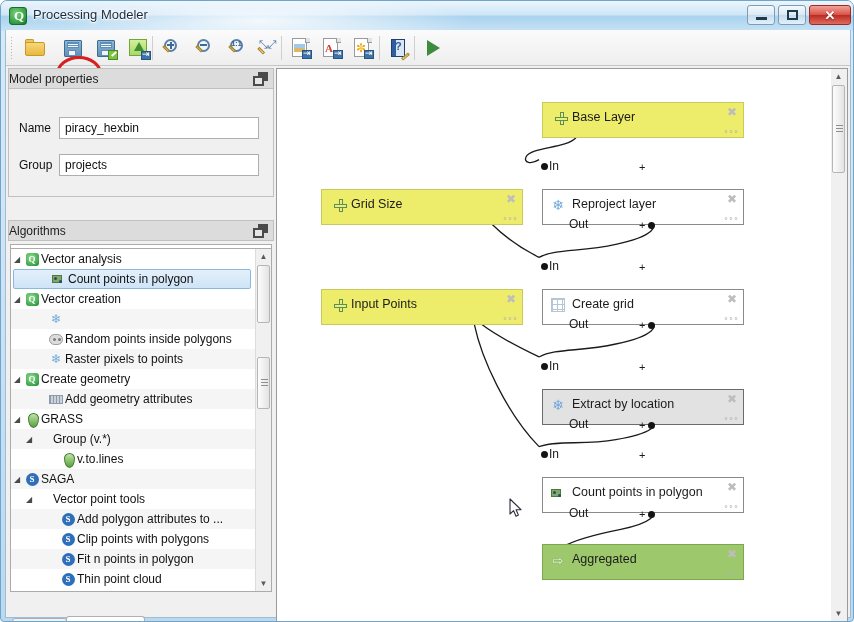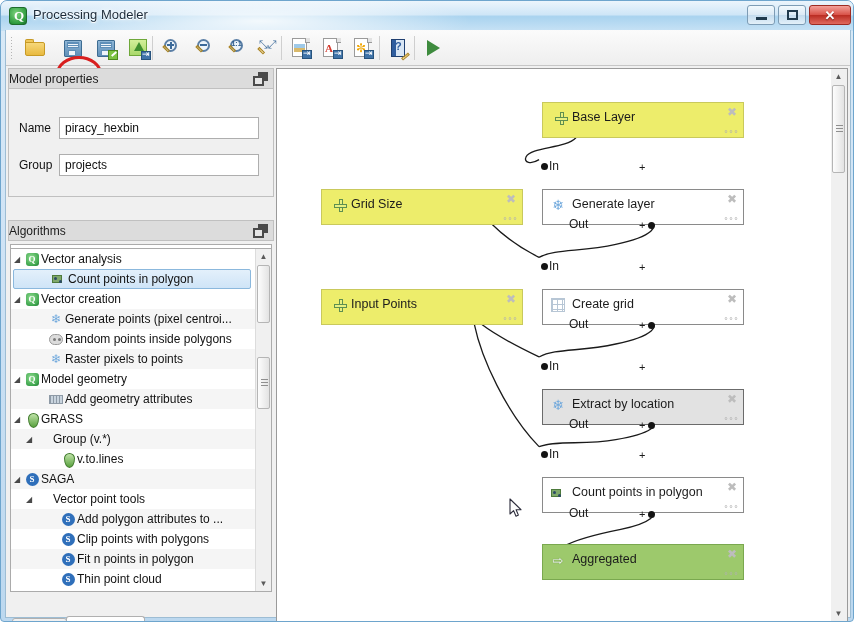--- a/index.html
+++ b/index.html
@@ -516,21 +516,20 @@
                 </span>
                 <span>Vector creation</span>
               </div>
               <div class="tree-row alt" style="margin-left: 0px; width: 246px;">
                 <span class="tw"></span>
                 <span class="tw"></span>
                 <span class="tw"></span>
                 <span class="tree-ic">
                   <span class="gear-ic">❄</span>
                 </span>
-                <span>Generate points (pixel centroi...</span>
               </div>
               <div class="tree-row" style="margin-left: 0px; width: 246px;">
                 <span class="tw"></span>
                 <span class="tw"></span>
                 <span class="tw"></span>
                 <span class="tree-ic">
                   <span class="rnd-ic"></span>
                 </span>
                 <span>Random points inside polygons</span>
               </div>
@@ -541,21 +540,21 @@
                 <span class="tree-ic">
                   <span class="gear-ic">❄</span>
                 </span>
                 <span>Raster pixels to points</span>
               </div>
               <div class="tree-row" style="margin-left: 0px; width: 246px;">
                 <span class="tw">◢</span>
                 <span class="tree-ic">
                   <span class="qgis-ic">Q</span>
                 </span>
-                <span>Model geometry</span>
+                <span>Create geometry</span>
               </div>
               <div class="tree-row alt" style="margin-left: 0px; width: 246px;">
                 <span class="tw"></span>
                 <span class="tw"></span>
                 <span class="tw"></span>
                 <span class="tree-ic">
                   <span class="geom-ic"></span>
                 </span>
                 <span>Add geometry attributes</span>
               </div>
@@ -714,21 +713,21 @@
               </span>
               <span class="nlabel">Input Points</span>
               <span class="x-icon">✖</span>
               <span class="dots">∘∘∘</span>
             </div>
             <div class="node alg" style="left: 265px; top: 120px; width: 202px;">
               <span class="nbox"></span>
               <span class="nicon">
                 <span class="gear-ic" style="font-size:14px">❄</span>
               </span>
-              <span class="nlabel">Generate layer</span>
+              <span class="nlabel">Reproject layer</span>
               <span class="x-icon">✖</span>
               <span class="dots">∘∘∘</span>
             </div>
             <div class="node alg" style="left: 265px; top: 220px; width: 202px;">
               <span class="nbox"></span>
               <span class="nicon">
                 <span class="grid-ic"></span>
               </span>
               <span class="nlabel">Create grid</span>
               <span class="x-icon">✖</span>

